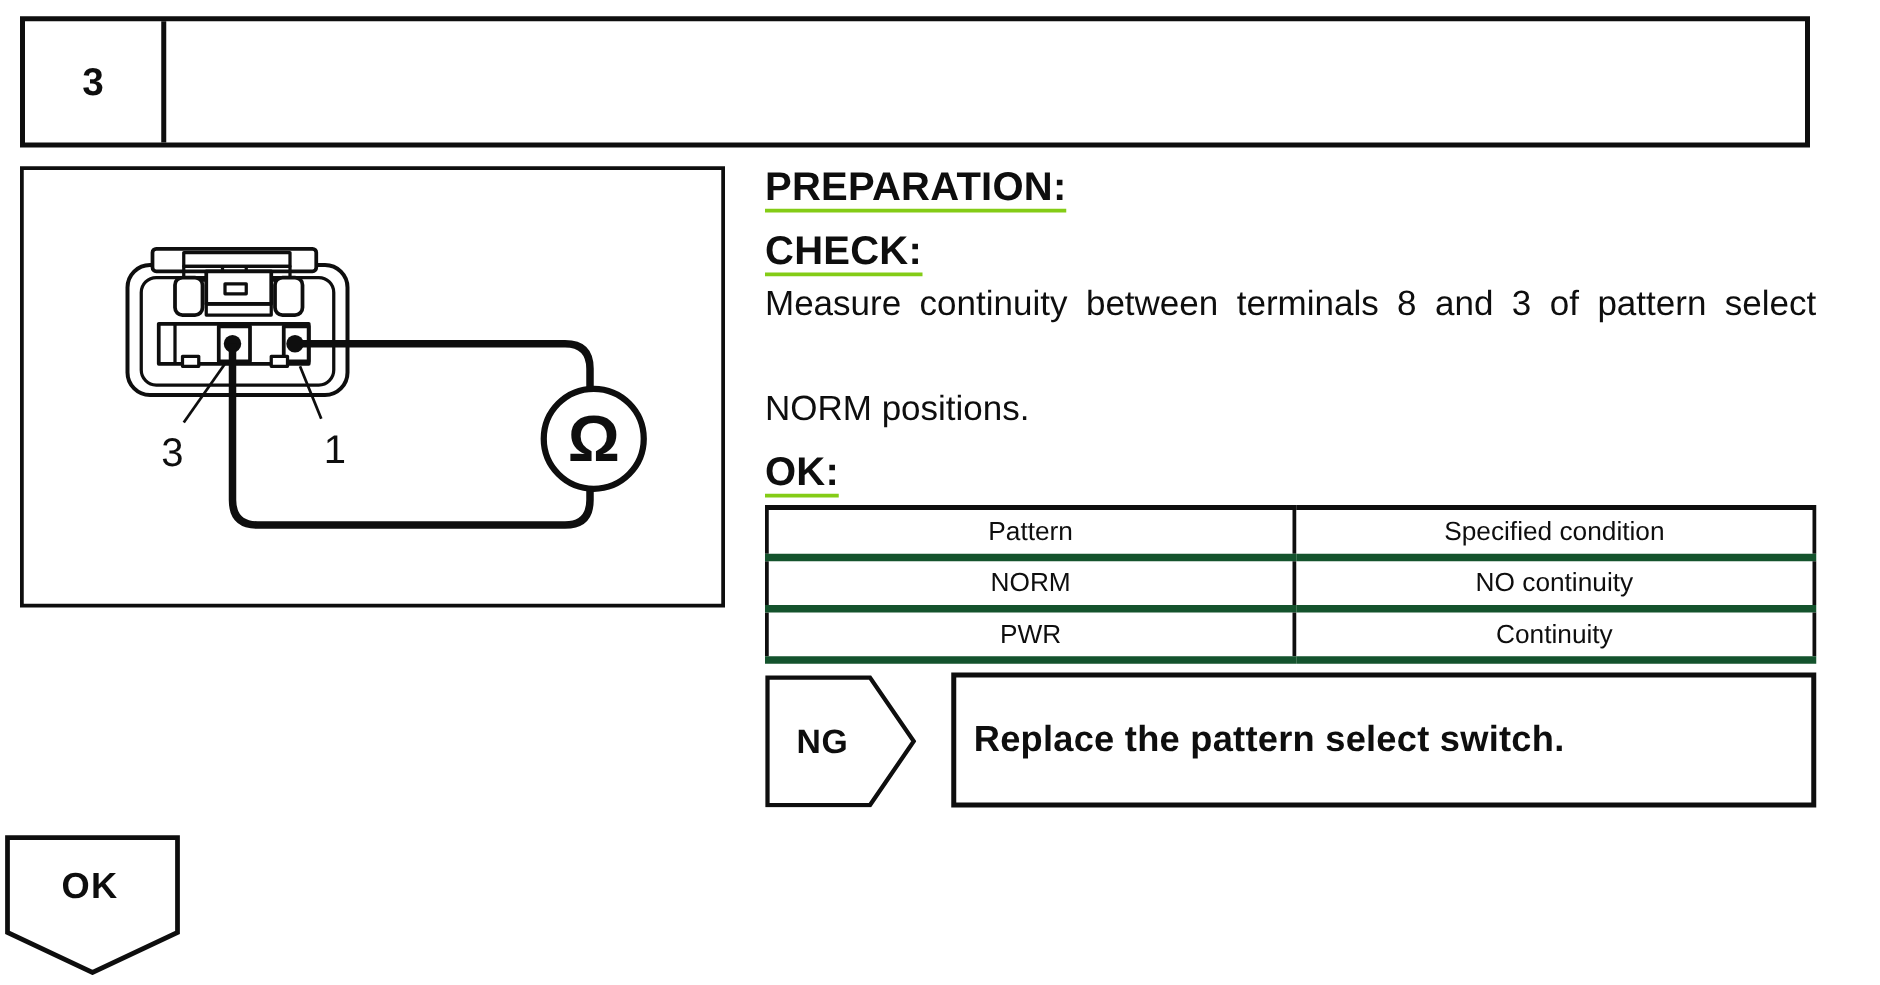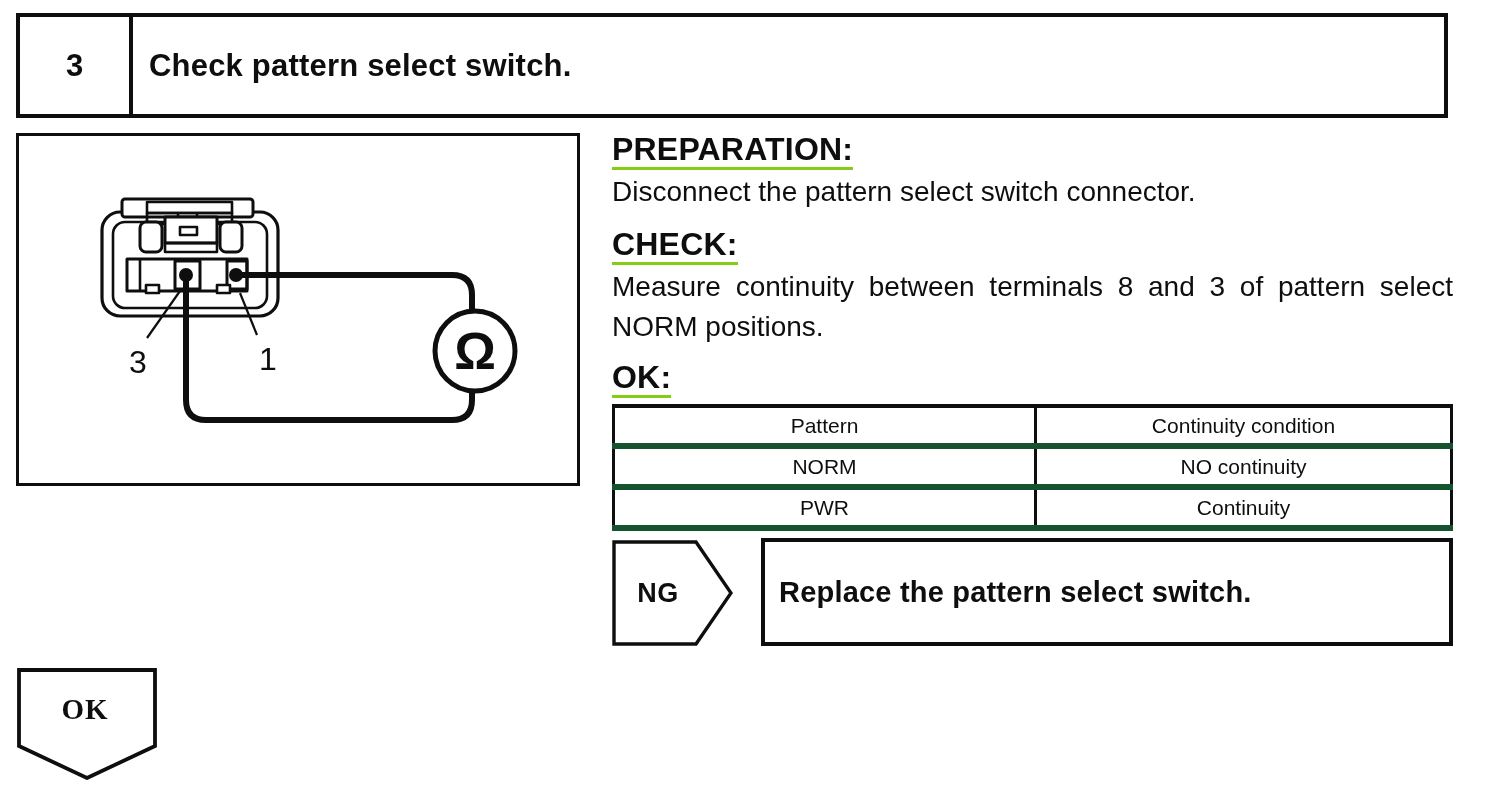--- a/index.html
+++ b/index.html
@@ -36,21 +36,21 @@
   
   .rcol{left:612px;top:134px;width:841px;}
   .hd{
     display:inline-block;font-size:32px;font-weight:bold;line-height:30px;
     border-bottom:3px solid #84cc16;padding-bottom:3px;margin:0;
     letter-spacing:.2px;
   }
   .ptext{font-size:28px;line-height:36px;margin:4px 0 4px;}
   .check-para{margin:2px 0 0;}
   .check-line{font-size:28px;line-height:40px;text-align:justify;text-align-last:justify;}
-  .check-line.last{text-align:center;text-align-last:left;}
+  .check-line.last{text-align:center;text-align-last:left;margin-top:44px;}
   .hd.mt{margin-top:15px;}
 
   
   table.result{
     border-collapse:collapse;table-layout:fixed;width:841px;margin-top:6px;
   }
   table.result th,table.result td{
     border-top:4px solid #0e0e0e;border-bottom:6px solid #14532d;
     text-align:center;font-weight:normal;font-size:21px;padding:0;
     height:35px;vertical-align:middle;
@@ -68,35 +68,34 @@
     display:flex;align-items:center;justify-content:center;
     font-size:27px;font-weight:bold;letter-spacing:.5px;
   }
   .ng-box{
     flex:1;margin-left:10px;border:4px solid #0e0e0e;
     display:flex;align-items:center;padding-left:14px;
     font-size:29px;font-weight:bold;letter-spacing:.2px;
   }
 
   
-  .ok-flow{left:17px;top:668px;width:150px;height:112px;font-family:Liberation Serif, serif;}
+  .ok-flow{left:4px;top:668px;width:150px;height:112px;}
   .ok-label{
     position:absolute;left:0;top:10px;width:136px;height:62px;
     display:flex;align-items:center;justify-content:center;
     font-size:29px;font-weight:bold;letter-spacing:1px;
   }
 </style>
 </head>
 <body>
 
 <div>
 
   <div class="abs step-header">
     <div class="step-num">3</div>
-    <div class="step-title">Check pattern select switch.</div>
   </div>
 
   <div class="abs figure">
     <svg width="558" height="347" viewBox="0 0 558 347">
       <g fill="none" stroke="#0e0e0e" stroke-width="2.6" stroke-linejoin="round">
 
         <rect x="83" y="76" width="176" height="104" rx="18" stroke-width="3.2"></rect>
         <rect x="94" y="86" width="154" height="86" rx="12"></rect>
 
         <rect x="103" y="63" width="131" height="18" rx="3" fill="#ffffff" stroke-width="3"></rect>
@@ -133,41 +132,40 @@
       <text x="119" y="237" font-size="32" text-anchor="middle" fill="#0e0e0e">3</text>
       <text x="249" y="234" font-size="32" text-anchor="middle" fill="#0e0e0e">1</text>
       <text x="456" y="233" font-size="52" font-weight="bold" text-anchor="middle" fill="#0e0e0e">Ω</text>
     </svg>
   </div>
 
   <div class="abs rcol">
     <div>
       <span class="hd">PREPARATION:</span>
     </div>
-    <div class="ptext">Disconnect the pattern select switch connector.</div>
     <div>
       <span class="hd mt">CHECK:</span>
     </div>
     <div class="check-para">
       <div class="check-line">Measure continuity between terminals 8 and 3 of pattern select</div>
       <div class="check-line last">NORM positions.</div>
     </div>
     <div>
       <span class="hd mt">OK:</span>
     </div>
 
     <table class="result">
       <colgroup>
           <col class="c1">
           <col class="c2">
         </colgroup>
       <tbody>
           <tr>
         <th>Pattern</th>
-        <th class="c2">Continuity condition</th>
+        <th class="c2">Specified condition</th>
       </tr>
       <tr>
         <td>NORM</td>
         <td class="c2">NO continuity</td>
       </tr>
       <tr>
         <td>PWR</td>
         <td class="c2">Continuity</td>
       </tr>
     </tbody>

